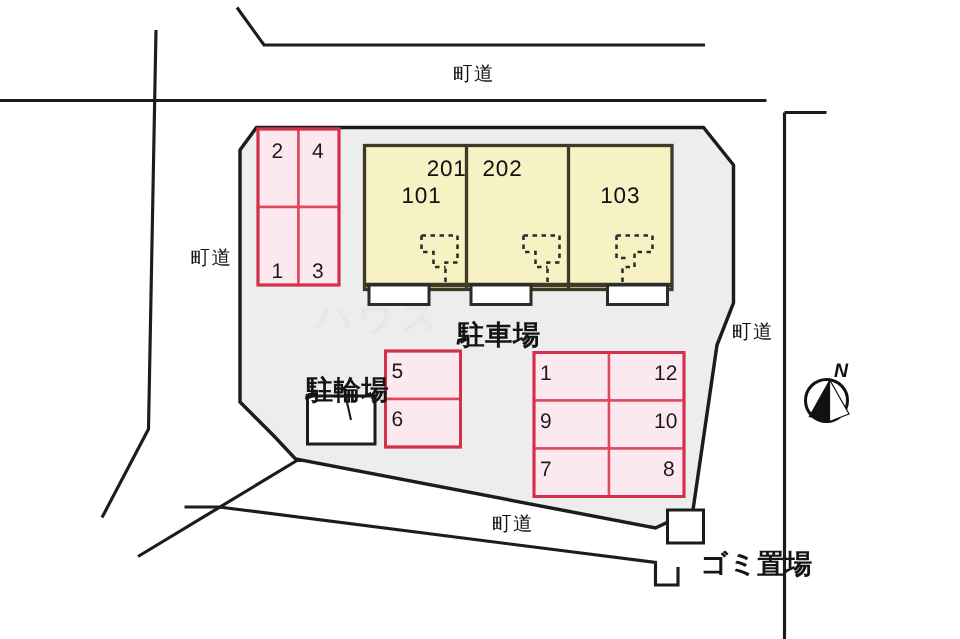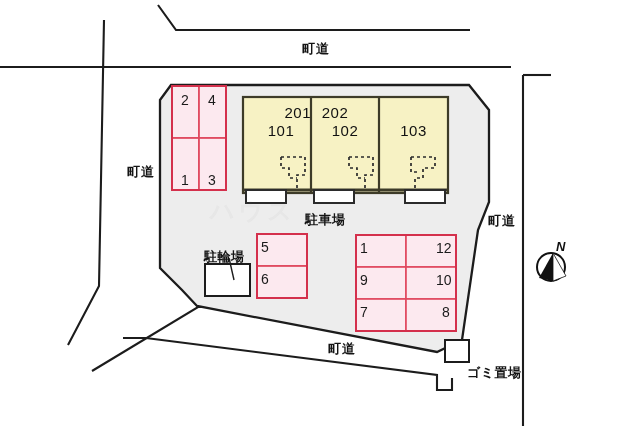--- a/index.html
+++ b/index.html
@@ -21,29 +21,29 @@
   #plan-svg {
     position: absolute;
     left: 0;
     top: 0;
     width: 640px;
     height: 426px;
   }
   .road-label {
     position: absolute;
     font-size: 13px;
-    font-weight: bold;
+    font-weight: normal;
     color: #141414;
     letter-spacing: 1px;
     white-space: nowrap;
     user-select: none;
   }
   .area-label {
     position: absolute;
-    font-size: 13px;
+    font-size: 18px;
     font-weight: bold;
     color: #141414;
     letter-spacing: 0.5px;
     white-space: nowrap;
     user-select: none;
   }
   .stall-num {
     position: absolute;
     font-size: 14px;
     color: #1a1a1a;
@@ -177,21 +177,20 @@
   <div class="road-label" style="left:328px; top:340px;">町道</div>
 
   <div class="area-label" style="left:305px; top:211px;">駐車場</div>
   <div class="area-label" style="left:204px; top:248px;">駐輪場</div>
   <div class="area-label" style="left:428px; top:364px;margin-left:39px;">ゴミ置場</div>
 
   <div class="unit-num" style="left:243px; top:104px; width:68px;text-align:right;">201</div>
   <div class="unit-num" style="left:243px; top:122px; width:76px;">101</div>
 
   <div class="unit-num" style="left:311px; top:104px; width:48px;">202</div>
-  <div class="unit-num" style="left:311px; top:122px; width:68px;">102</div>
 
   <div class="unit-num" style="left:379px; top:122px; width:69px;">103</div>
 
   <div class="stall-num" style="left:181px; top:92px;">2</div>
   <div class="stall-num" style="left:208px; top:92px;">4</div>
   <div class="stall-num" style="left:181px; top:172px;">1</div>
   <div class="stall-num" style="left:208px; top:172px;">3</div>
 
   <div class="stall-num" style="left:261px; top:239px;">5</div>
   <div class="stall-num" style="left:261px; top:271px;">6</div>

